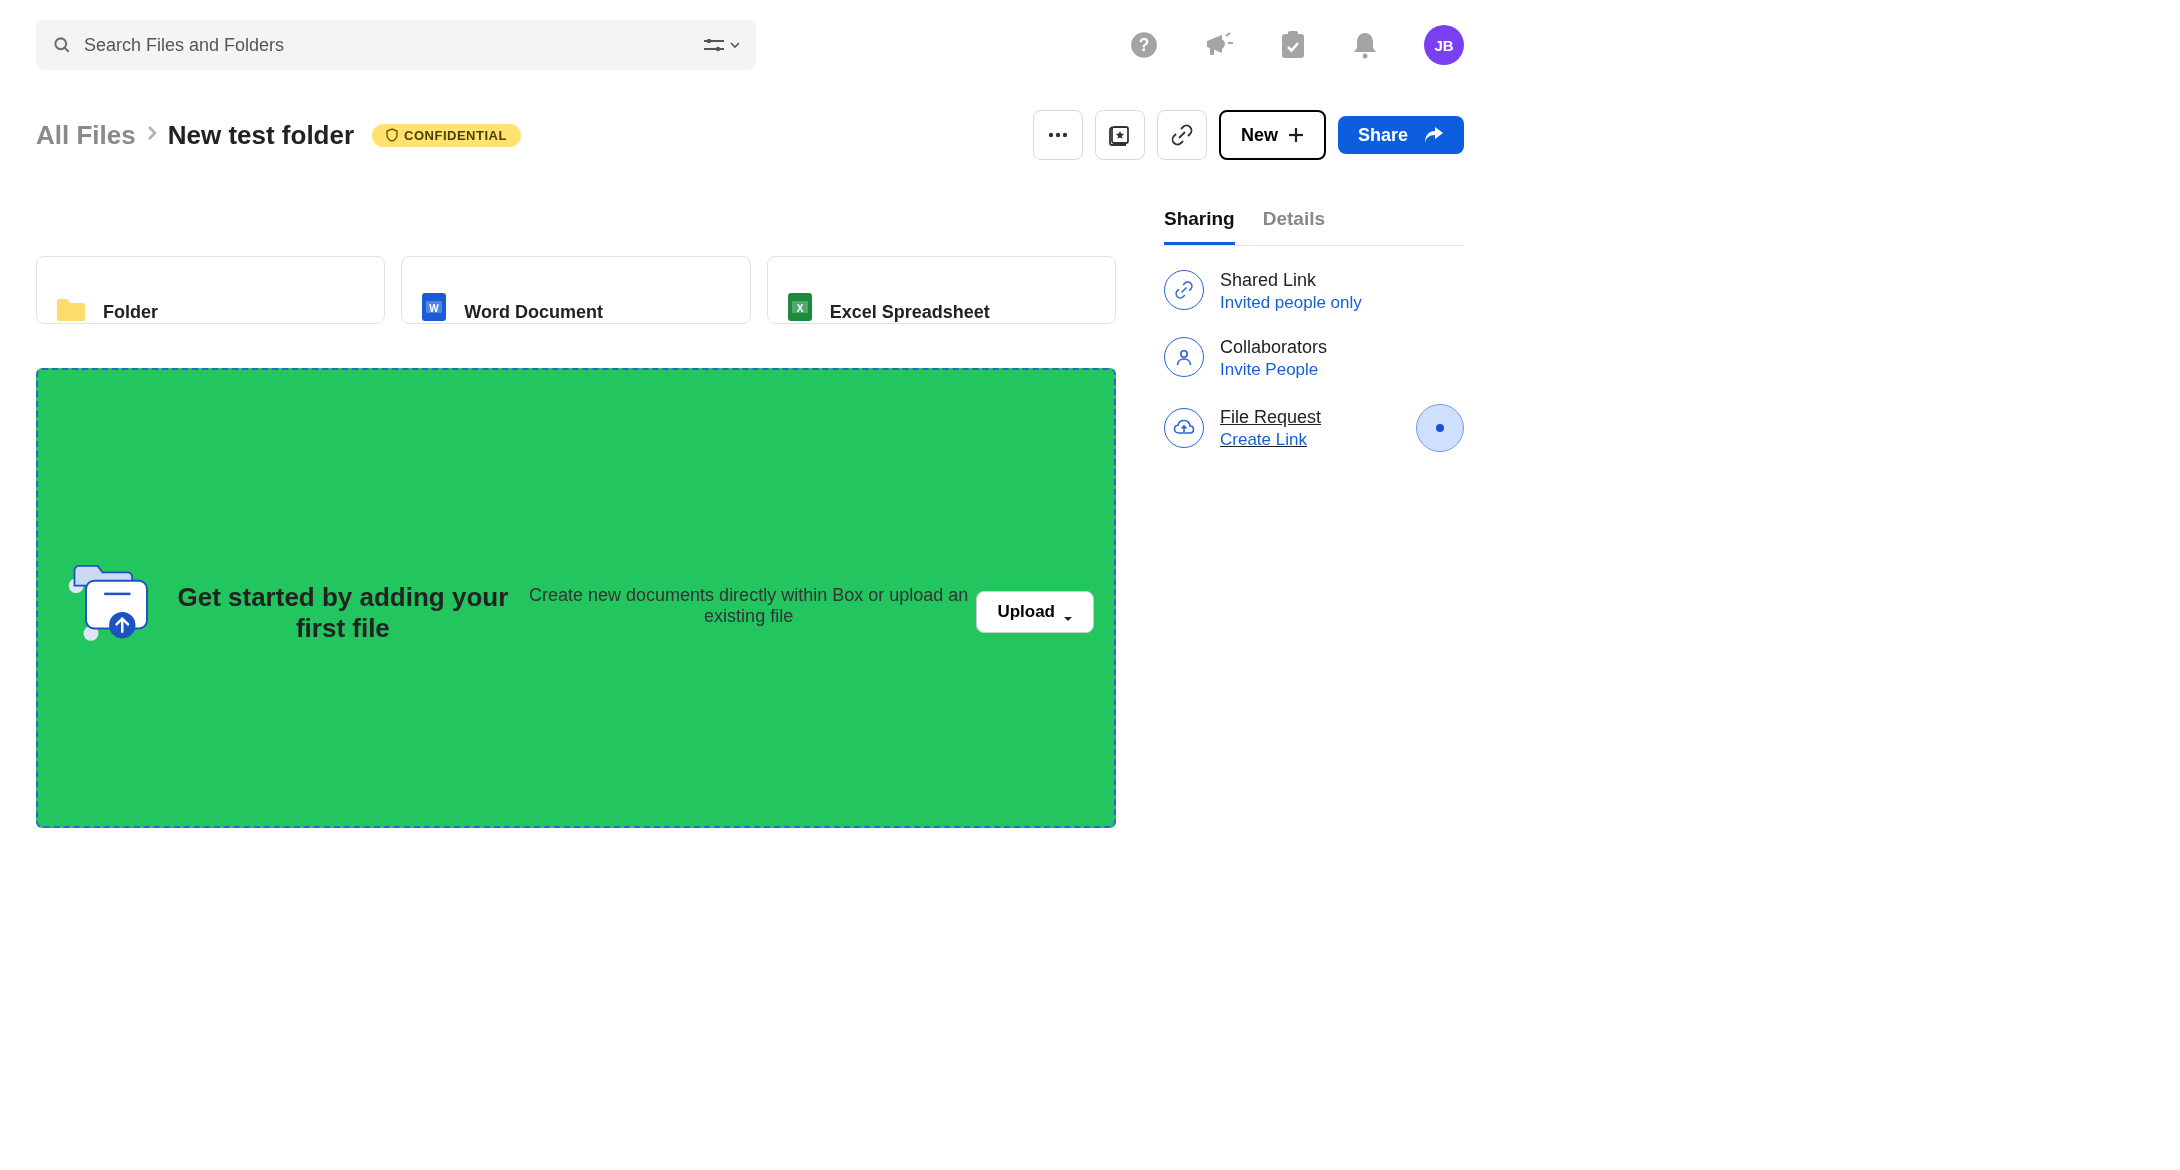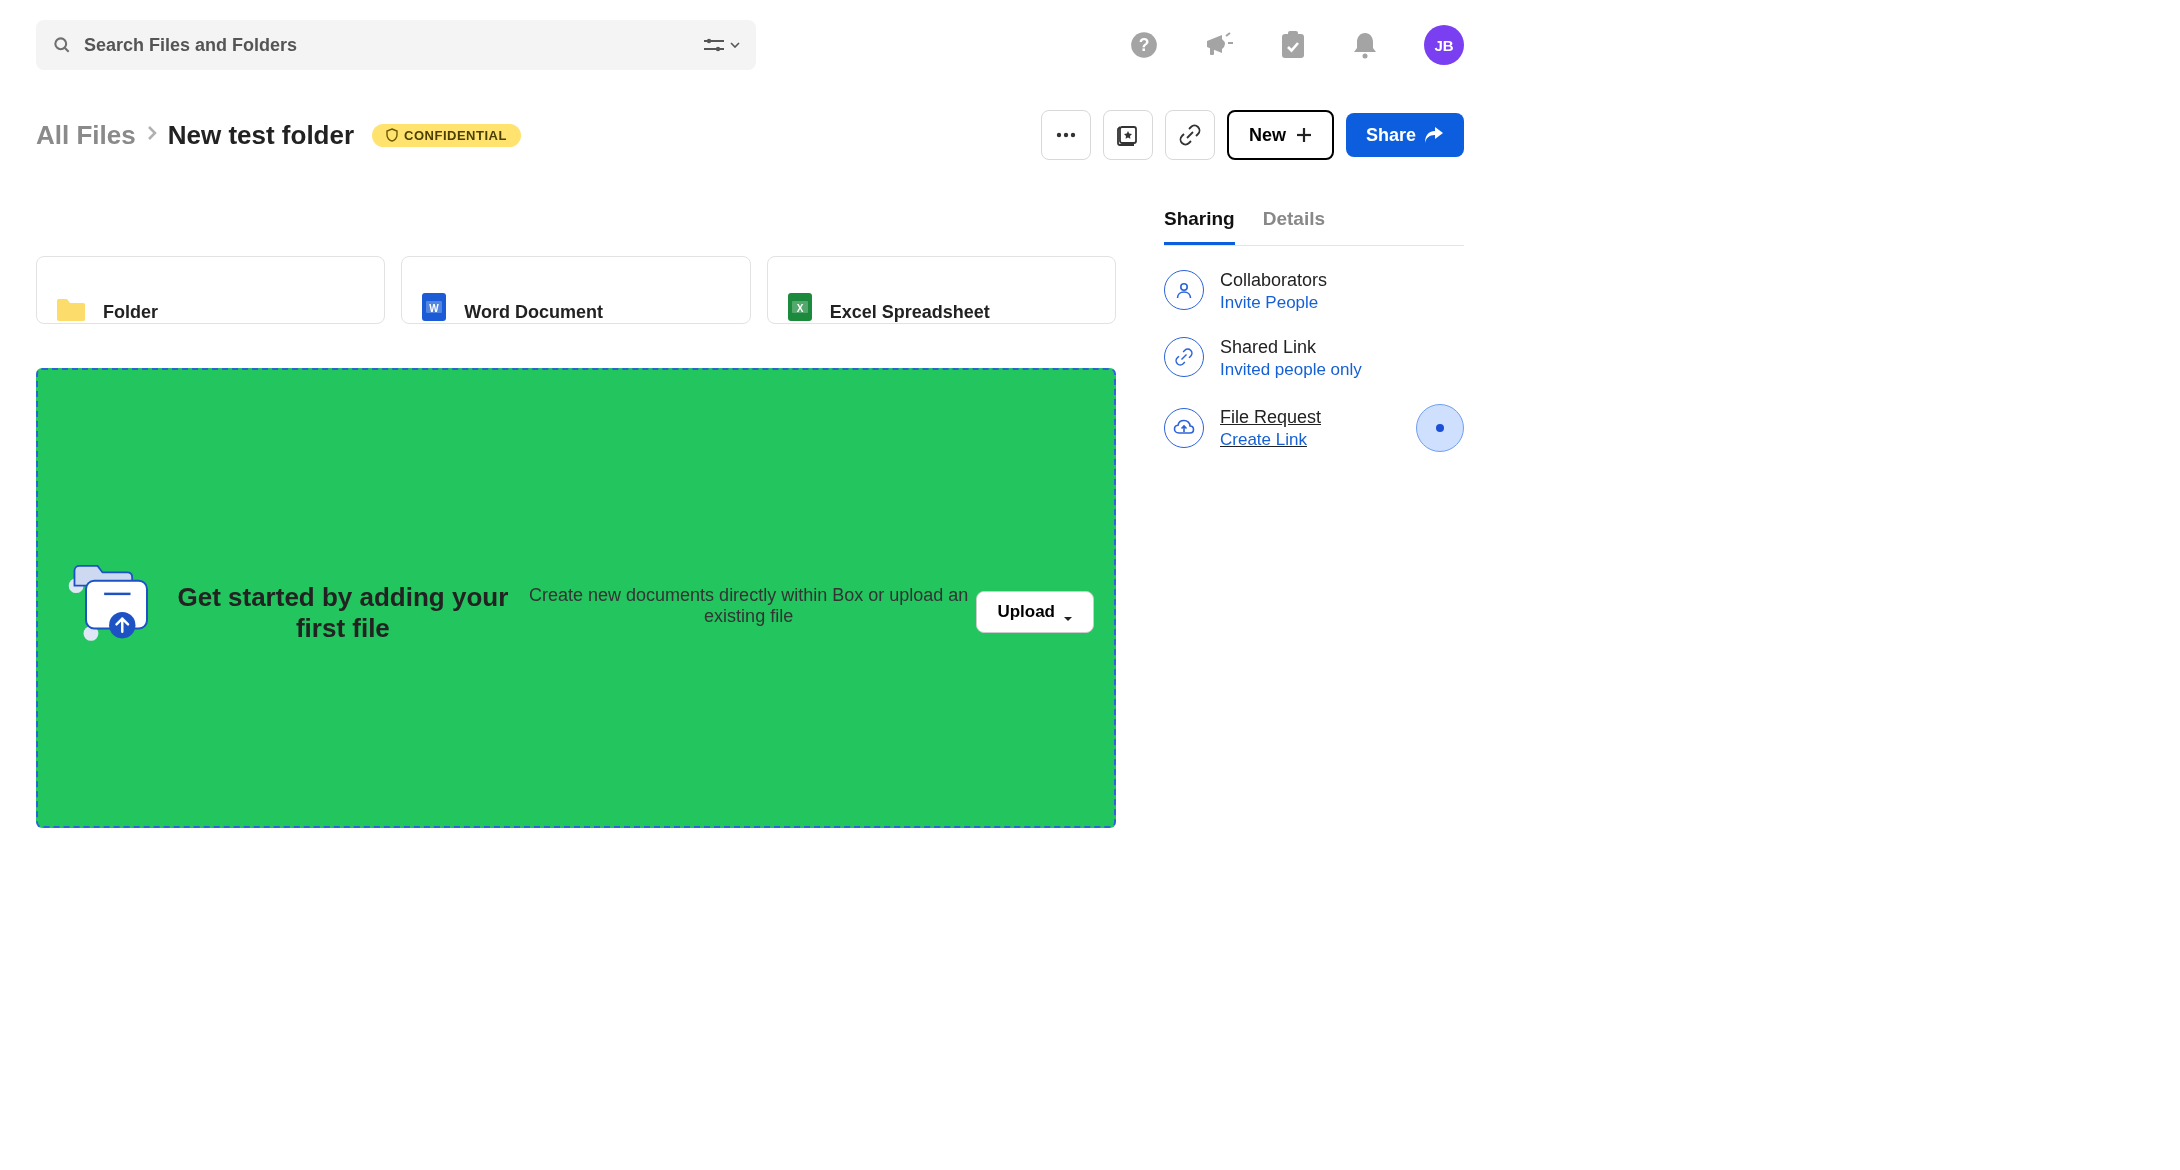--- a/index.html
+++ b/index.html
@@ -27,21 +27,20 @@
     padding: 0 16px;
   }
   .searchbox input {
     flex: 1;
     border: none;
     background: transparent;
     font-size: 18px;
     color: #333;
     outline: none;
     margin-left: 12px;
-    font-weight: bold;
   }
   .searchbox input::placeholder { color: #555; }
   .search-filter {
     display: flex;
     align-items: center;
     gap: 6px;
     color: #555;
     cursor: pointer;
   }
   .top-icons {
@@ -94,27 +93,27 @@
     height: 50px;
     padding: 0 20px;
     border: 2px solid #000000;
     border-radius: 8px;
     background: #fff;
     display: flex; align-items: center; gap: 10px;
     font-size: 18px; font-weight: 600;
     cursor: pointer;
   }
   .share-btn {
-    height: 44px;
+    height: 38px;
     padding: 0 20px;
     border: none;
     border-radius: 8px;
     background: #0d5ddf;
     color: #fff;
-    display: flex; align-items: center; gap: 8px;
+    display: flex; align-items: center; gap: 16px;
     font-size: 18px; font-weight: 700;
     cursor: pointer;
   }
   
   .content {
     display: flex;
     gap: 48px;
     margin-top: 48px;
     align-items: flex-start;
   }
@@ -361,42 +360,42 @@
   </div>
 
   <div class="sidebar">
     <div class="tabs">
       <div class="tab active">Sharing</div>
       <div class="tab">Details</div>
     </div>
 
     <div class="sb-item">
       <div class="sb-icon">
-        <svg width="20" height="20" viewBox="0 0 20 20" fill="none" stroke="#2b63d9" stroke-width="1.6">
-            <circle cx="10" cy="7" r="3.2"></circle>
-            <path d="M3.5 18 C3.5 14 6.5 12 10 12 C13.5 12 16.5 14 16.5 18"></path>
-          </svg>
-      </div>
-      <div class="sb-text">
-        <div class="t">Collaborators</div>
-        <div class="a">Invite People</div>
-      </div>
-    </div>
-
-    <div class="sb-item">
-      <div class="sb-icon">
         <svg width="20" height="20" viewBox="0 0 24 24" fill="none" stroke="#2b63d9" stroke-width="1.8">
             <path d="M9 15 L15 9"></path>
             <path d="M11 6 L13 4 C15 2 18 2 20 4 C22 6 22 9 20 11 L18 13"></path>
             <path d="M13 18 L11 20 C9 22 6 22 4 20 C2 18 2 15 4 13 L6 11"></path>
           </svg>
       </div>
       <div class="sb-text">
         <div class="t">Shared Link</div>
         <div class="a">Invited people only</div>
+      </div>
+    </div>
+
+    <div class="sb-item">
+      <div class="sb-icon">
+        <svg width="20" height="20" viewBox="0 0 20 20" fill="none" stroke="#2b63d9" stroke-width="1.6">
+            <circle cx="10" cy="7" r="3.2"></circle>
+            <path d="M3.5 18 C3.5 14 6.5 12 10 12 C13.5 12 16.5 14 16.5 18"></path>
+          </svg>
+      </div>
+      <div class="sb-text">
+        <div class="t">Collaborators</div>
+        <div class="a">Invite People</div>
       </div>
     </div>
 
     <div class="sb-item sb-row3">
       <div class="sb-icon">
         <svg width="22" height="18" viewBox="0 0 22 18" fill="none" stroke="#2b63d9" stroke-width="1.6">
             <path d="M6 14 C3 14 1.5 12 1.5 10 C1.5 8 3 6.5 5 6.3 C5.5 3.5 8 1.5 11 1.5 C14.5 1.5 17 4 17 7 C19.5 7 20.5 9 20.5 10.5 C20.5 12.5 19 14 17 14 L6 14 Z"></path>
             <path d="M11 7 L11 13 M8.5 9.5 L11 7 L13.5 9.5"></path>
           </svg>
       </div>

